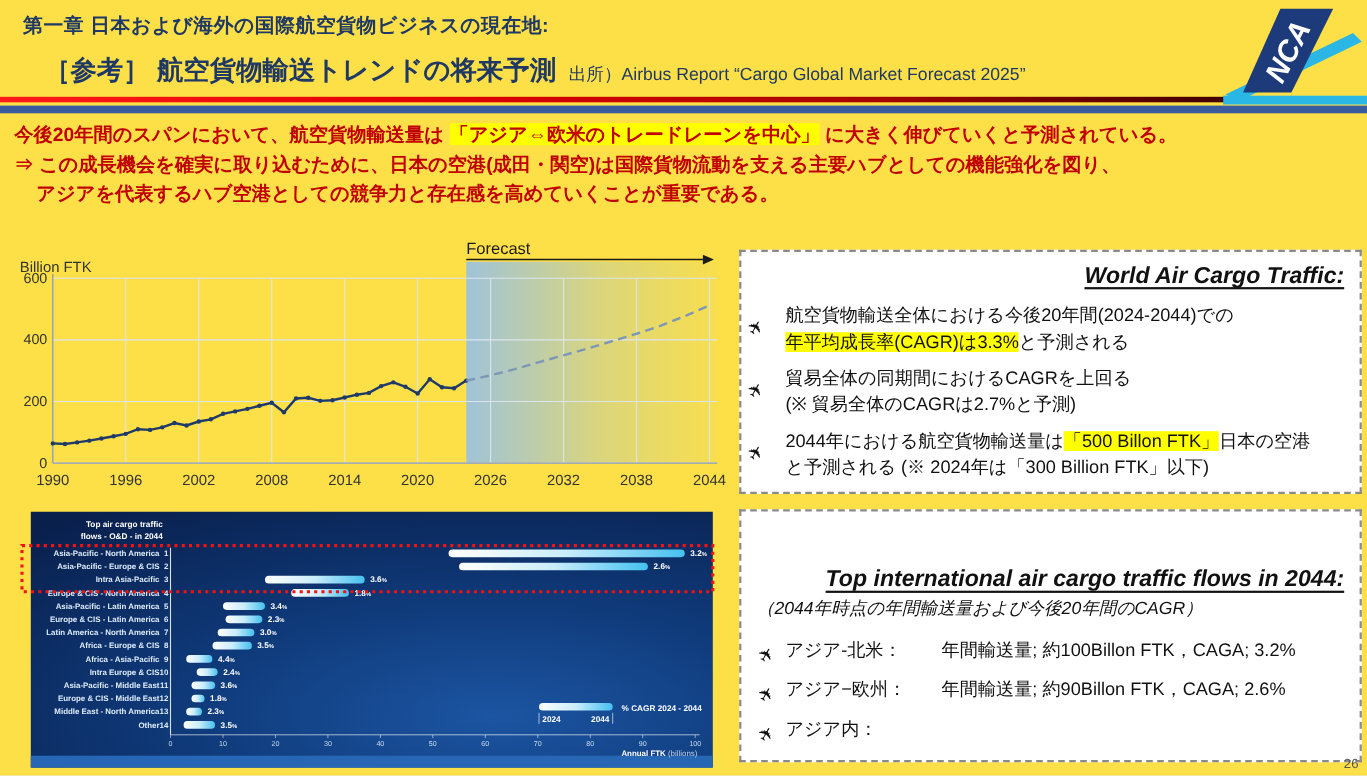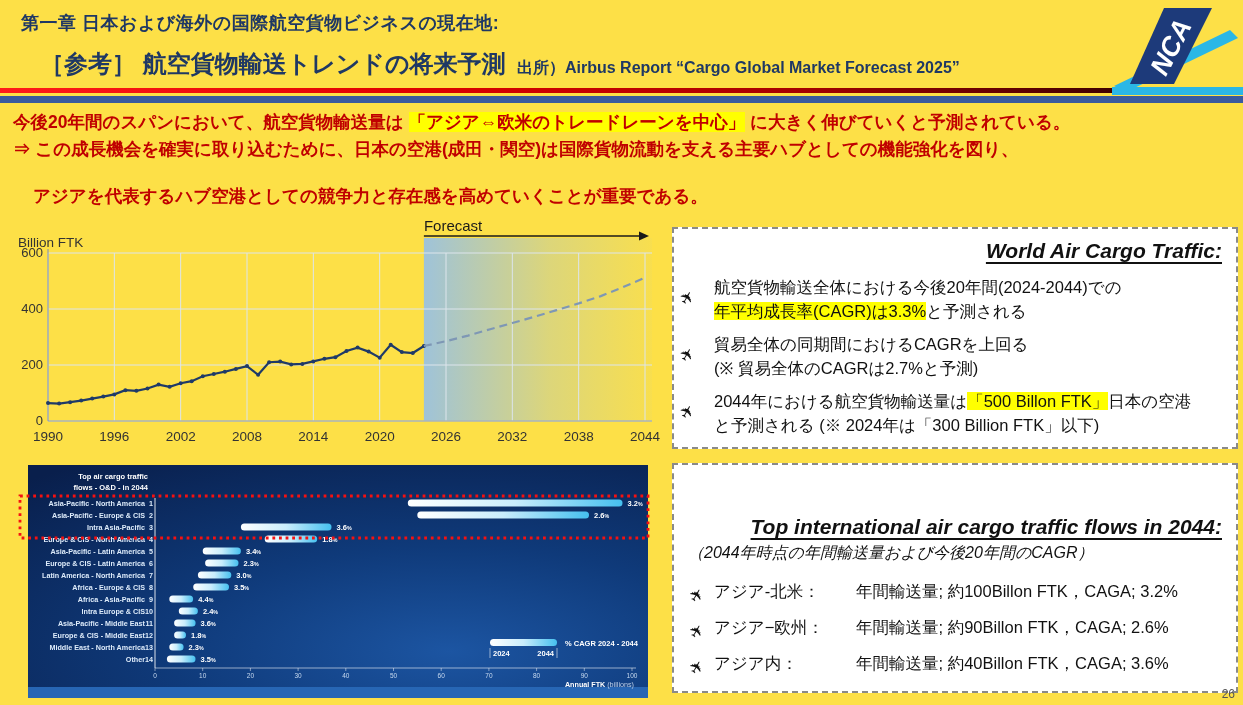--- a/index.html
+++ b/index.html
@@ -1,29 +1,29 @@
 <!DOCTYPE html>
 <html><head>
 <meta charset="utf-8">
 <style>
   html,body{margin:0;padding:0;background:#e8e8e8;}
   .slide{position:relative;width:1243px;height:705px;background:#fde047;
     font-family:"Liberation Sans", sans-serif;overflow:hidden;}
   
   .chapter{position:absolute;left:21px;top:11px;font-size:18px;font-weight:700;color:#1f3864;letter-spacing:.5px;}
   .main-title{position:absolute;left:20px;top:48px;font-size:24px;font-weight:800;color:#1f3864;margin-left:20px;}
-  .source{position:absolute;left:517px;top:58px;font-size:16px;font-weight:700;color:#1f3864;}
+  .source{position:absolute;left:517px;top:58px;font-size:16px;font-weight:400;color:#1f3864;}
   .divider-red{position:absolute;left:0;top:88px;width:1150px;height:5px;z-index:1;
     background:linear-gradient(90deg,#ff1a1a 0%,#e00000 35%,#a40000 70%,#5a0000 90%,#330000 100%);}
   .divider-blue{position:absolute;left:0;top:96px;width:1243px;height:7px;background:#3a5a9e;z-index:1;}
   .logo{position:absolute;right:0;top:0;width:143px;height:96px;z-index:5;}
   
   .intro{position:absolute;left:13px;top:109px;width:1215px;font-size:17.5px;line-height:27px;color:#c00000;font-weight:700;}
   .intro .hl{background:#ffff00;}
-  .intro .indent{padding-left:20px;margin-top:20px;}
+  .intro .indent{padding-left:20px;}
   
   .line-chart-panel{position:absolute;left:15px;top:213px;width:645px;height:242px;}
   .dark-chart-panel{position:absolute;left:18px;top:465px;width:637px;height:233px;}
   .box{position:absolute;left:672px;width:566px;border:2px dashed #8a8a8a;box-sizing:border-box;background:#fff;color:#111;}
   .world-box{top:227px;height:222px;padding:10px 14px;}
   .flows-box{top:463px;height:230px;padding:50px 14px 10px 14px;}
   .box-title{font-size:21px;font-weight:800;font-style:italic;text-decoration:underline;text-underline-offset:4px;color:#111;text-align:right;}
   .bullets{margin-top:12px;}
   .bullet{display:flex;margin-bottom:9px;}
   .plane{flex:0 0 26px;font-size:17px;line-height:24px;transform:rotate(-60deg);transform-origin:50% 50%;color:#111;}
@@ -283,19 +283,18 @@
           <span class="flow-value">年間輸送量; 約100Billon FTK，CAGA; 3.2%</span>
         </div>
         <div class="flow-row">
           <span class="plane">✈</span>
           <span class="flow-label">アジア−欧州：</span>
           <span class="flow-value">年間輸送量; 約90Billon FTK，CAGA; 2.6%</span>
         </div>
         <div class="flow-row">
           <span class="plane">✈</span>
           <span class="flow-label">アジア内：</span>
-          <span class="flow-value">年間輸送量; 約40Billon FTK，CAGA; 3.6%</span>
         </div>
       </div>
   </div>
 
   <div class="page-number">26</div>
 </div>
 
 </body></html>

